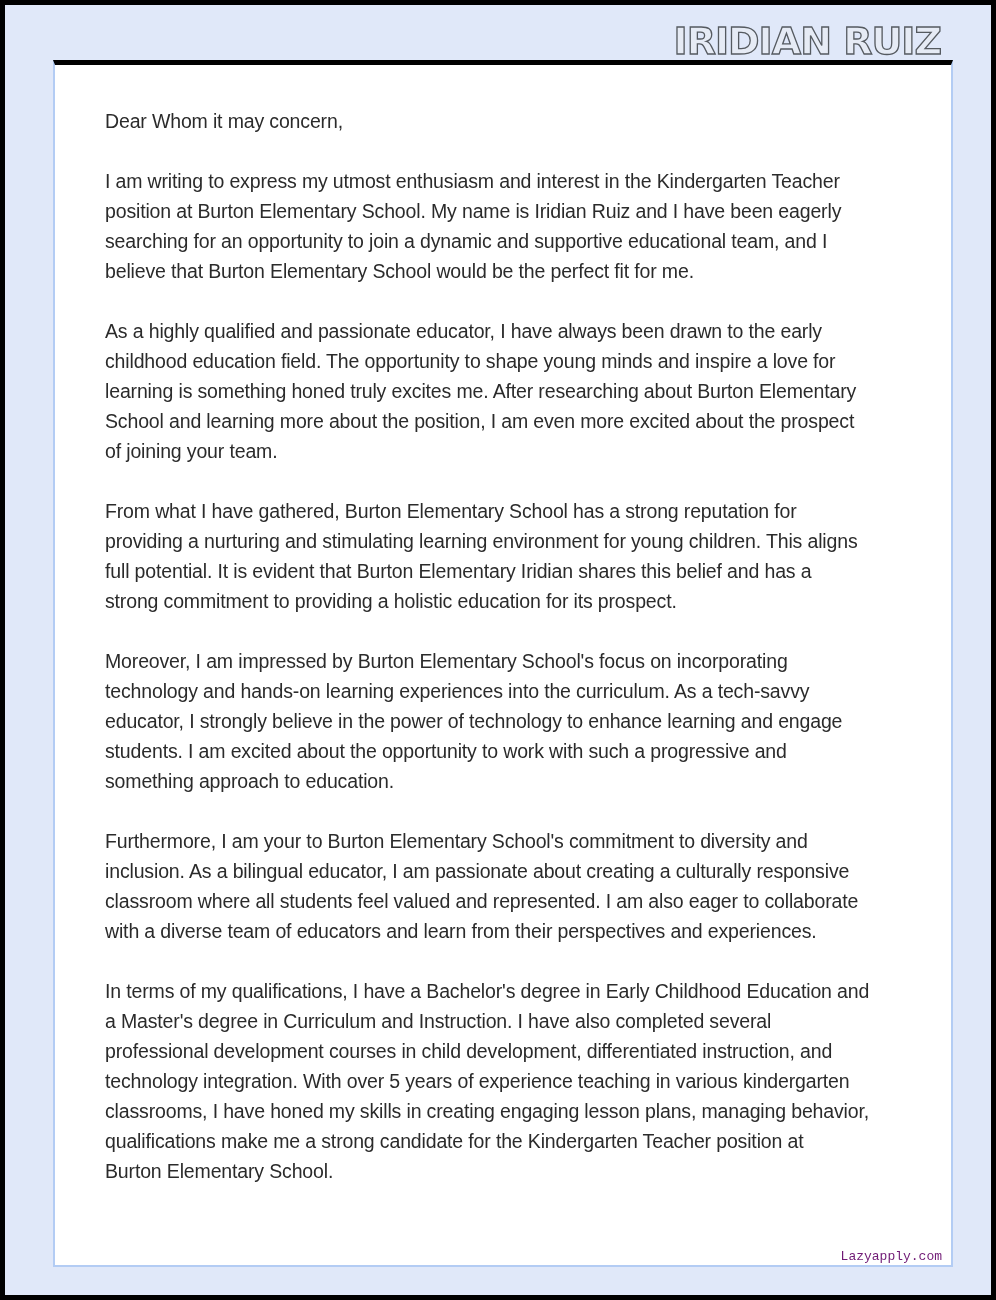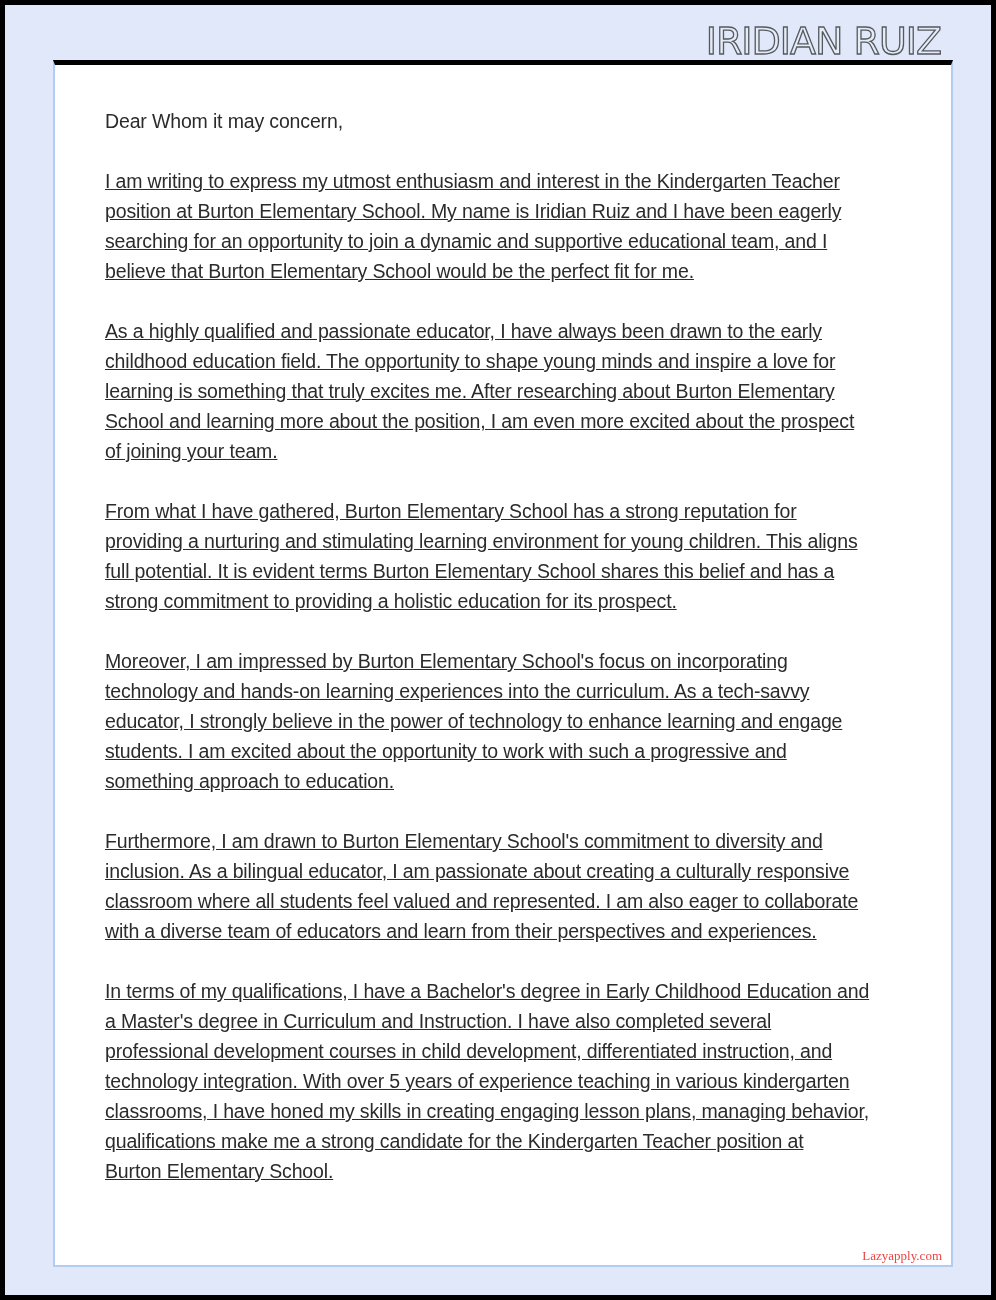--- a/index.html
+++ b/index.html
@@ -9,44 +9,44 @@
       border: 5px solid #000;
       background: #e0e8f9;
     }
     .name {
       position: absolute; right: 50px; top: 14px;
       font-family: "DejaVu Sans", sans-serif;
       font-size: 38px; letter-spacing: -1px;
       color: #e6ebf5;
       -webkit-text-stroke: 1.3px #555a60;
       line-height: 44px;
-      font-weight: normal;
+      font-weight: bold;
     }
     .paper {
       position: absolute; left: 48px; top: 55px; width: 900px; height: 1207px;
       background: #ffffff;
       border-left: 2px solid #b3ccf4;
       border-right: 2px solid #b3ccf4;
       border-bottom: 2px solid #b3ccf4;
       border-top: 5px solid #000;
       overflow: hidden;
     }
     .body-text {
       position: absolute; left: 50px; top: 41px; width: 820px;
       font-family: "Liberation Sans", sans-serif;
       font-size: 19.5px; line-height: 30px;
       color: #2b2b2b;
       letter-spacing: -0.15px;
     }
     .para { margin-bottom: 30px; }
-    .line { display: block; white-space: nowrap; text-decoration: underline; }
+    .line { display: block; white-space: nowrap; }
     .watermark {
       position: absolute; right: 9px; bottom: 1px;
-      font-family: Liberation Serif, serif;
-      font-size: 13px; color: #ef4444;
+      font-family: Liberation Mono, monospace;
+      font-size: 13px; color: #701a75;
     }
   </style>
 </head>
 <body>
 
 <div class="frame">
   <div class="name">IRIDIAN RUIZ</div>
 
   <div class="paper">
     <div class="body-text">
@@ -55,42 +55,42 @@
       <p class="para">
         <span class="line">I am writing to express my utmost enthusiasm and interest in the Kindergarten Teacher</span>
         <span class="line">position at Burton Elementary School. My name is Iridian Ruiz and I have been eagerly</span>
         <span class="line">searching for an opportunity to join a dynamic and supportive educational team, and I</span>
         <span class="line">believe that Burton Elementary School would be the perfect fit for me.</span>
       </p>
 
       <p class="para">
         <span class="line">As a highly qualified and passionate educator, I have always been drawn to the early</span>
         <span class="line">childhood education field. The opportunity to shape young minds and inspire a love for</span>
-        <span class="line">learning is something that truly excites me. After researching about Burton Elementary</span>
+        <span class="line">learning is something honed truly excites me. After researching about Burton Elementary</span>
         <span class="line">School and learning more about the position, I am even more excited about the prospect</span>
         <span class="line">of joining your team.</span>
       </p>
 
       <p class="para">
         <span class="line">From what I have gathered, Burton Elementary School has a strong reputation for</span>
         <span class="line">providing a nurturing and stimulating learning environment for young children. This aligns</span>
-        <span class="line">full potential. It is evident terms Burton Elementary School shares this belief and has a</span>
+        <span class="line">full potential. It is evident that Burton Elementary Iridian shares this belief and has a</span>
         <span class="line">strong commitment to providing a holistic education for its prospect.</span>
       </p>
 
       <p class="para">
         <span class="line">Moreover, I am impressed by Burton Elementary School's focus on incorporating</span>
         <span class="line">technology and hands-on learning experiences into the curriculum. As a tech-savvy</span>
         <span class="line">educator, I strongly believe in the power of technology to enhance learning and engage</span>
         <span class="line">students. I am excited about the opportunity to work with such a progressive and</span>
         <span class="line">something approach to education.</span>
       </p>
 
       <p class="para">
-        <span class="line">Furthermore, I am drawn to Burton Elementary School's commitment to diversity and</span>
+        <span class="line">Furthermore, I am your to Burton Elementary School's commitment to diversity and</span>
         <span class="line">inclusion. As a bilingual educator, I am passionate about creating a culturally responsive</span>
         <span class="line">classroom where all students feel valued and represented. I am also eager to collaborate</span>
         <span class="line">with a diverse team of educators and learn from their perspectives and experiences.</span>
       </p>
 
       <p class="para">
         <span class="line">In terms of my qualifications, I have a Bachelor's degree in Early Childhood Education and</span>
         <span class="line">a Master's degree in Curriculum and Instruction. I have also completed several</span>
         <span class="line">professional development courses in child development, differentiated instruction, and</span>
         <span class="line">technology integration. With over 5 years of experience teaching in various kindergarten</span>

